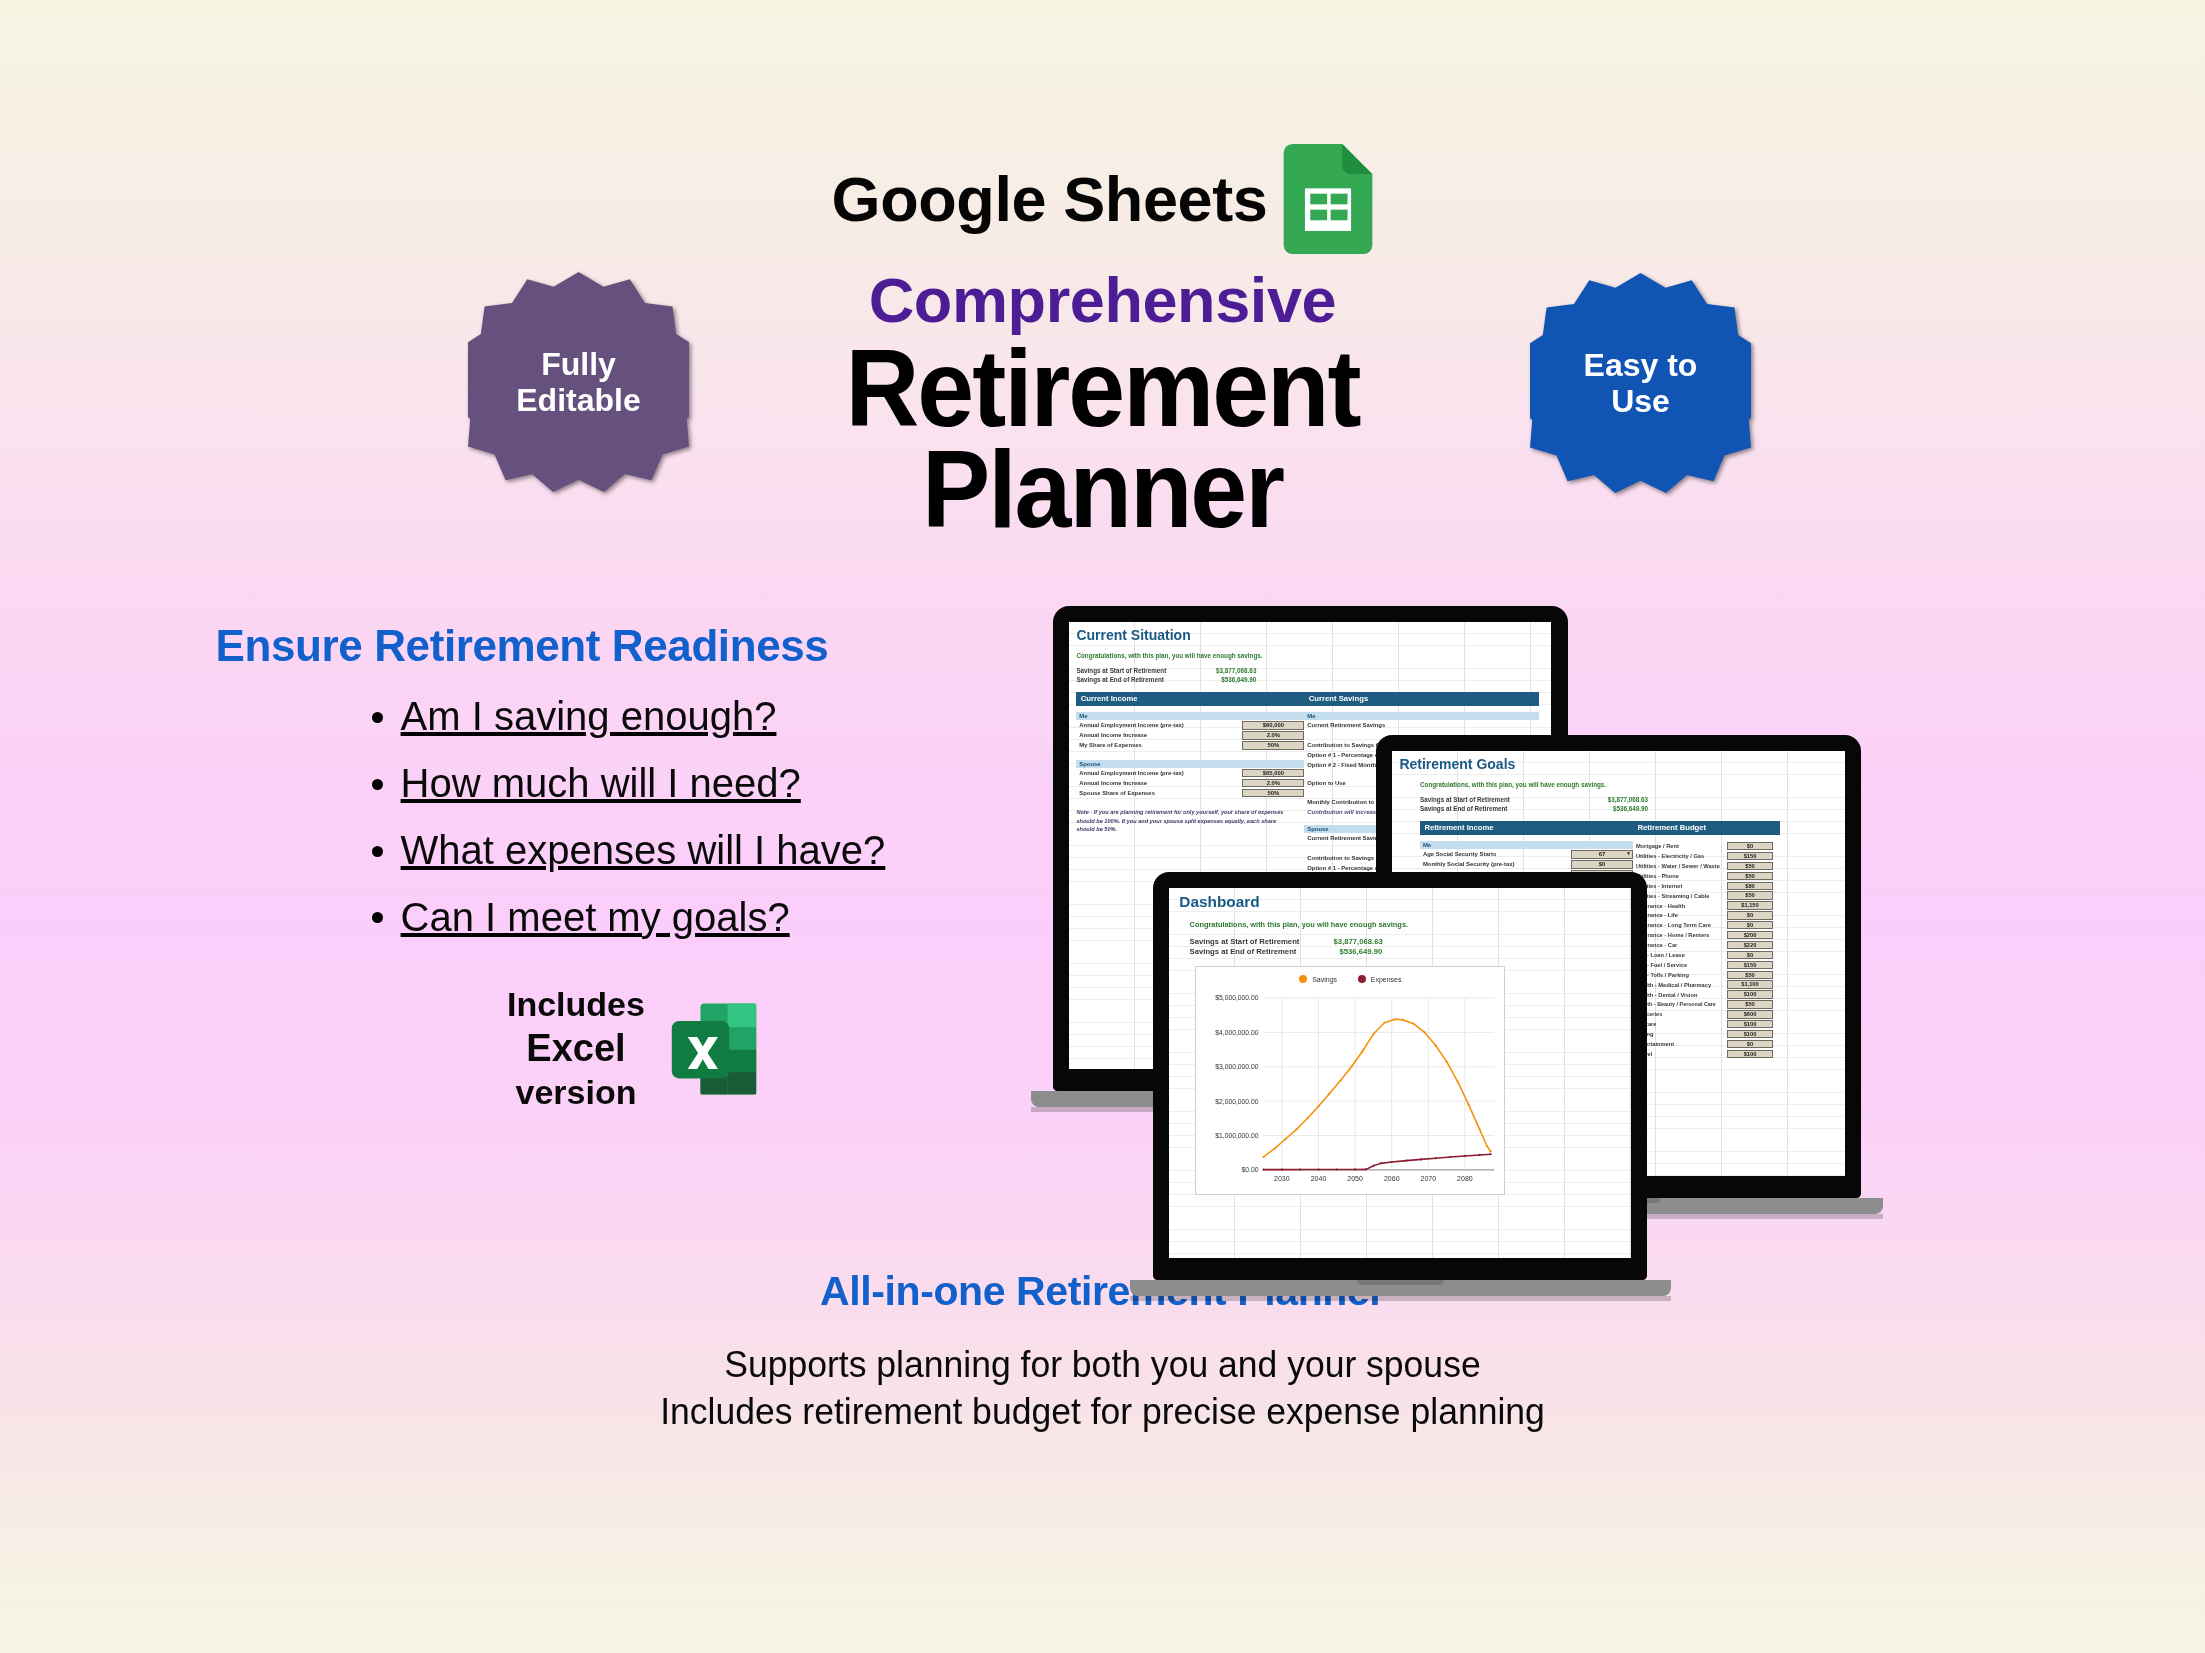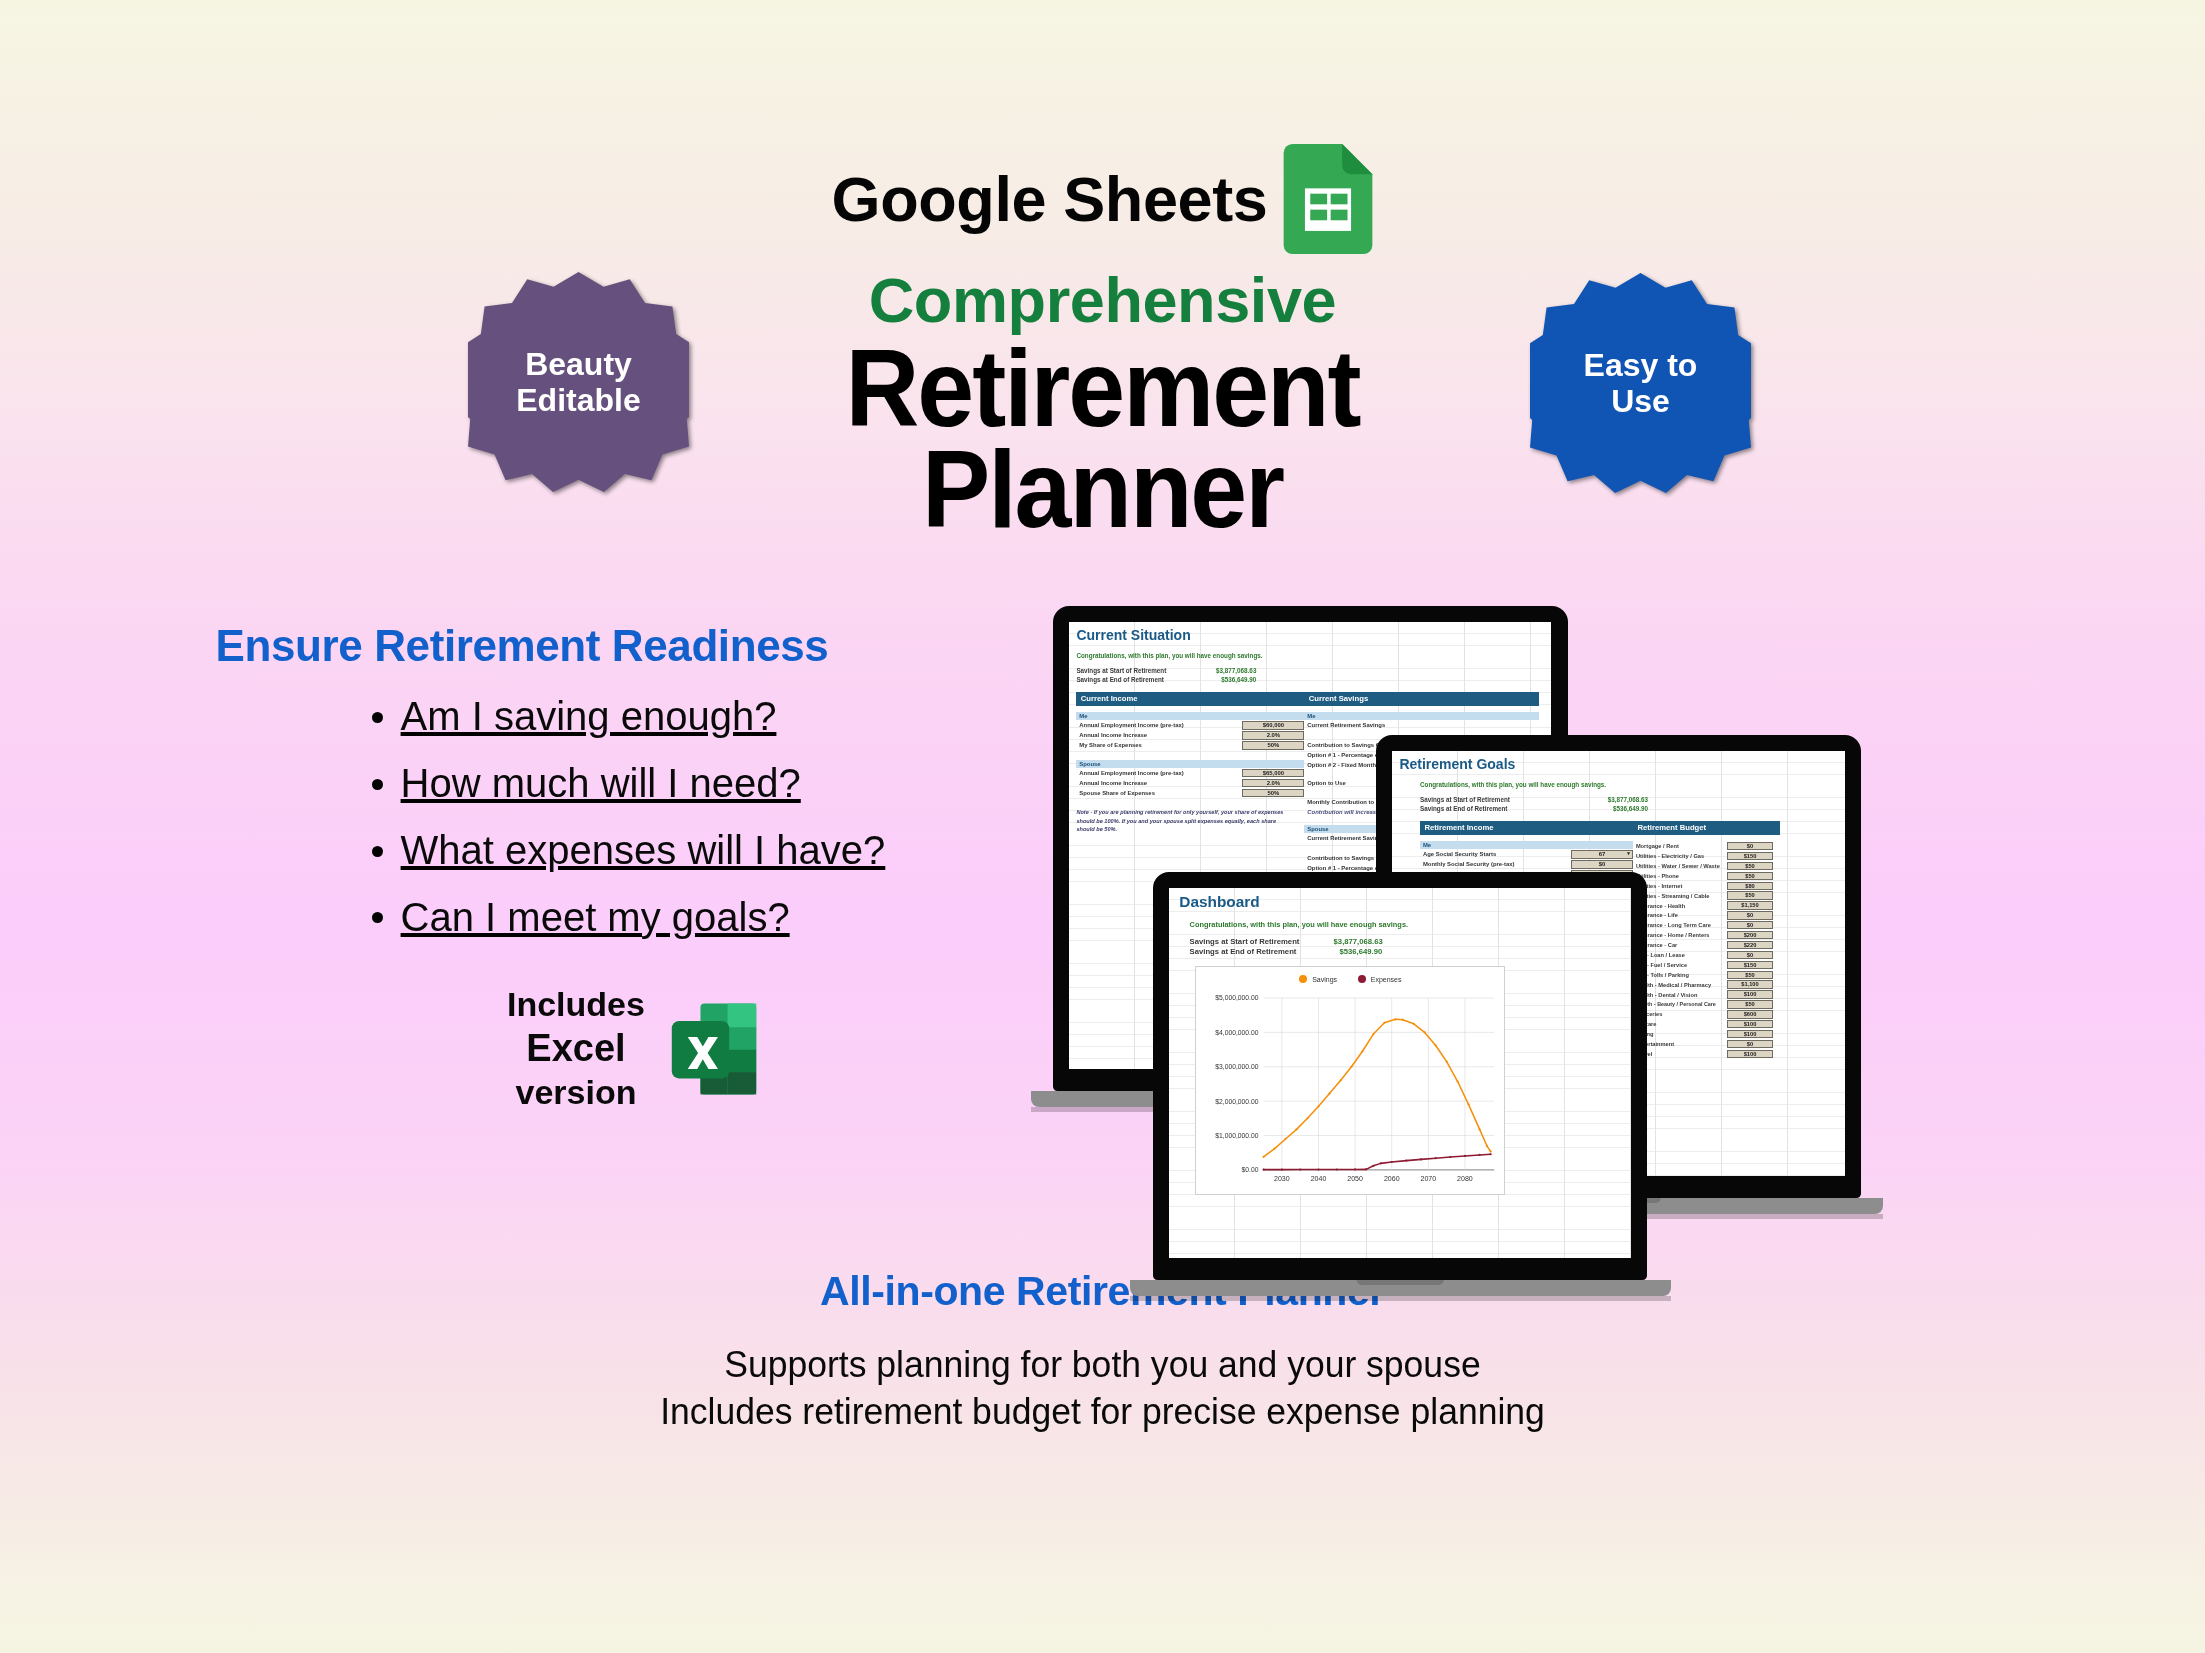--- a/index.html
+++ b/index.html
@@ -23,21 +23,21 @@
   
   .header { position: absolute; left: 0; right: 0; top: 144px; text-align: center; }
   .gs-row { display: flex; align-items: center; justify-content: center; gap: 16px; }
   .gs-text {
     font-size: 63px; font-weight: 700; color: #050505;
     letter-spacing: -0.4px; line-height: 1;
   }
   .gs-icon { width: 90px; height: 110px; display: block; }
 
   .comprehensive {
-    font-size: 63px; font-weight: 700; color: #15803d;
+    font-size: 63px; font-weight: 700; color: #4c1d95;
     line-height: 1.1; margin-top: 11.8px; letter-spacing: -0.4px;
   }
   .big-title {
     font-size: 110px; font-weight: 700; color: #000;
     line-height: 0.92; margin-top: 1.5px;
     transform: scaleX(0.93); letter-spacing: -2.2px;
   }
 
   
   .badge {
@@ -226,21 +226,21 @@
   <div class="comprehensive">Comprehensive</div>
   <div class="big-title">
     <div>Retirement</div>
     <div>Planner</div>
   </div>
 </div>
 
 <div class="badge" id="badge-editable">
   <span class="badge-star"></span>
   <span class="badge-label">
-    <span>Beauty</span><br><span>Editable</span>
+    <span>Fully</span><br><span>Editable</span>
   </span>
 </div>
 <div class="badge" id="badge-easy">
   <span class="badge-star"></span>
   <span class="badge-label">
     <span>Easy to</span><br><span>Use</span>
   </span>
 </div>
 
 <div class="left-block">

